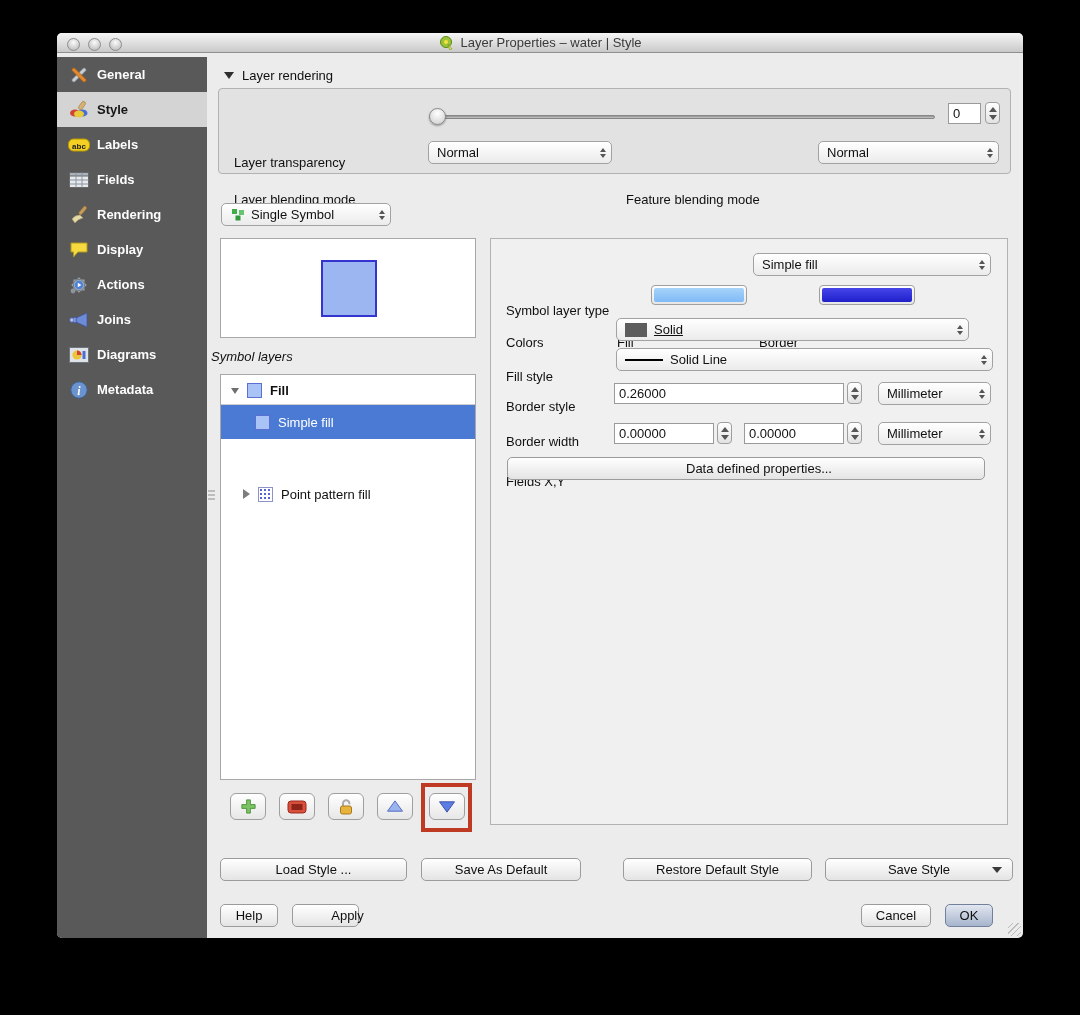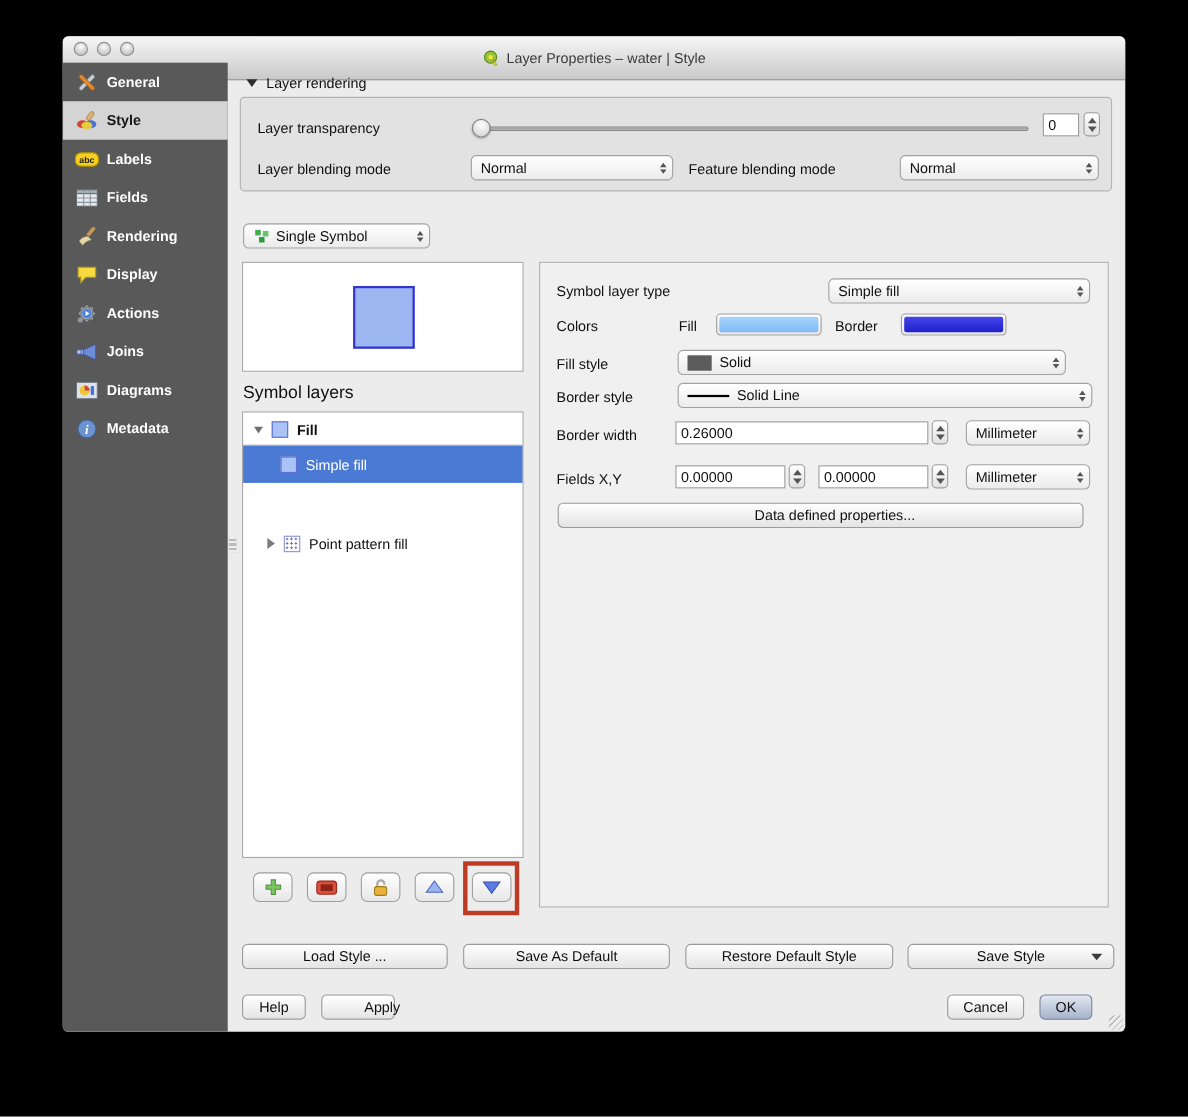--- a/index.html
+++ b/index.html
@@ -4,38 +4,38 @@
 <style>
   * { margin:0; padding:0; box-sizing:border-box; }
   html,body { width:1080px; height:1015px; }
   body { background:#000; position:relative; font-family:"Liberation Sans", sans-serif; -webkit-font-smoothing:antialiased; }
 
   .window { position:absolute; left:57px; top:33px; width:966px; height:905px;
             background:#ececec; border-radius:5px; overflow:hidden;
             box-shadow:0 12px 34px rgba(0,0,0,.55); }
 
   
-  .titlebar { position:absolute; top:0; left:0; right:0; height:40px;
+  .titlebar { position:absolute; top:0; left:0; right:0; height:20px;
               background:linear-gradient(#f6f6f6,#c9c9c9); border-bottom:1px solid #8f8f8f; }
   .lights { position:absolute; left:10px; top:5px; display:flex; gap:8px; }
   .light { width:13px; height:13px; border-radius:50%;
            background:radial-gradient(circle at 50% 32%, #fbfbfb, #b3b3b3);
            border:1px solid #8d8d8d; }
   .title { position:absolute; inset:0; display:flex; align-items:center; justify-content:center;
            gap:6px; font-size:13px; color:#3a3a3a; }
 
   
   .sidebar { position:absolute; left:0; top:24px; bottom:0; width:150px; background:#595959; }
   .side-item { height:35px; display:flex; align-items:center; gap:7px; padding-left:10px;
                color:#fdfdfd; font-weight:bold; font-size:13px; cursor:default; }
   .side-item.selected { background:#d4d4d4; color:#161616; }
   .ic { width:23px; height:21px; display:flex; align-items:center; justify-content:center; flex:none; }
 
   .content { position:absolute; left:150px; top:24px; right:0; bottom:0; }
-  .lbl { position:absolute; font-size:13px; color:#101010; white-space:nowrap; }
+  .lbl { position:absolute; font-size:13px; color:#101010; white-space:nowrap;margin-top:46px; }
 
   
   .lr-header { position:absolute; left:17px; top:11px; display:flex; align-items:center; gap:8px;
                font-size:13px; color:#101010; }
   .tri-down { width:0; height:0; border-left:5px solid transparent; border-right:5px solid transparent;
               border-top:7px solid #2e2e2e; }
   .tri-right { width:0; height:0; border-top:5px solid transparent; border-bottom:5px solid transparent;
                border-left:7px solid #7d7d7d; }
   .lr-box { position:absolute; left:11px; top:31px; width:793px; height:86px;
             background:#e2e2e2; border:1px solid #b2b2b2; border-radius:4px; }
@@ -63,21 +63,21 @@
   .mac-select .val { flex:1; white-space:nowrap; overflow:hidden; }
   .sel-arrows { display:flex; flex-direction:column; gap:2px; margin-left:6px; flex:none; }
   .sel-arrows .tri-u { border-left-width:3.5px; border-right-width:3.5px; border-bottom-width:4.5px; }
   .sel-arrows .tri-dn { border-left-width:3.5px; border-right-width:3.5px; border-top-width:4.5px; }
 
   
   .preview-box { position:absolute; left:13px; top:181px; width:256px; height:100px;
                  background:#fff; border:1px solid #a8a8a8; }
   .preview-square { position:absolute; left:100px; top:21px; width:56px; height:57px;
                     background:#9cb6f2; border:2px solid #3434cf; }
-  .sym-label { position:absolute; left:14px; top:292px; font-size:16px; color:#101010; }
+  .sym-label { position:absolute; left:4px; top:292px; font-size:13px; color:#101010;font-style:italic; }
   .list-box { position:absolute; left:13px; top:317px; width:256px; height:406px;
               background:#fff; border:1px solid #a8a8a8; }
   .tree-row { position:absolute; left:0; right:0; display:flex; align-items:center;
               font-size:13px; color:#101010; }
   .row-fill { top:2px; height:28px; padding-left:10px; gap:8px; font-weight:bold;
               border-bottom:1px solid #cfcfcf; }
   .row-sel  { top:30px; height:34px; padding-left:34px; gap:8px; background:#4a7ad4; color:#fff; }
   .row-ppf  { top:64px; height:30px; padding-left:22px; gap:8px;margin-top:40px; }
   .swatch-sq { width:15px; height:15px; background:#a9c3f7; border:1px solid #5b6fd0; flex:none; }
   .dots-sq { width:15px; height:15px; flex:none; border:1px solid #8d93c9;
@@ -365,21 +365,21 @@
       <span class="lbl" style="left:126px; top:50px;">Fill</span>
       <div class="color-btn" style="left:160px; top:46px;">
           <div class="cc fill-cc"></div>
         </div>
       <span class="lbl" style="left:268px; top:50px;">Border</span>
       <div class="color-btn" style="left:328px; top:46px;">
           <div class="cc border-cc"></div>
         </div>
 
       <span class="lbl" style="left:15px; top:84px;">Fill style</span>
-      <div class="mac-select" style="left:125px; top:79px; width:353px;">
+      <div class="mac-select" style="left:125px; top:79px; width:353px;text-decoration:underline;">
         <span class="swatch-gray"></span>
         <span class="val">Solid</span>
         <span class="sel-arrows">
             <span class="tri-u"></span>
             <span class="tri-dn"></span>
           </span>
       </div>
 
       <span class="lbl" style="left:15px; top:114px;">Border style</span>
       <div class="mac-select" style="left:125px; top:109px; width:377px;">
@@ -421,21 +421,21 @@
         <span class="sel-arrows">
             <span class="tri-u"></span>
             <span class="tri-dn"></span>
           </span>
       </div>
 
       <button class="push-btn" style="left:16px; top:218px; width:478px;padding-left:26px;">Data defined properties...</button>
     </div>
 
     <button class="push-btn" style="left:13px; top:801px; width:187px;">Load Style ...</button>
-    <button class="push-btn" style="left:214px; top:801px; width:188px;">Save As Default</button>
+    <button class="push-btn" style="left:214px; top:801px; width:160px;">Save As Default</button>
     <button class="push-btn" style="left:416px; top:801px; width:189px;">Restore Default Style</button>
     <button class="push-btn" style="left:618px; top:801px; width:188px;">
       <span>Save Style</span>
       <span class="caret"></span>
     </button>
 
     <button class="push-btn" style="left:13px; top:847px; width:58px;">Help</button>
     <button class="push-btn" style="left:85px; top:847px; width:67px;padding-left:44px;">Apply</button>
     <button class="push-btn" style="left:654px; top:847px; width:70px;">Cancel</button>
     <button class="push-btn ok" style="left:738px; top:847px; width:48px;">OK</button>

